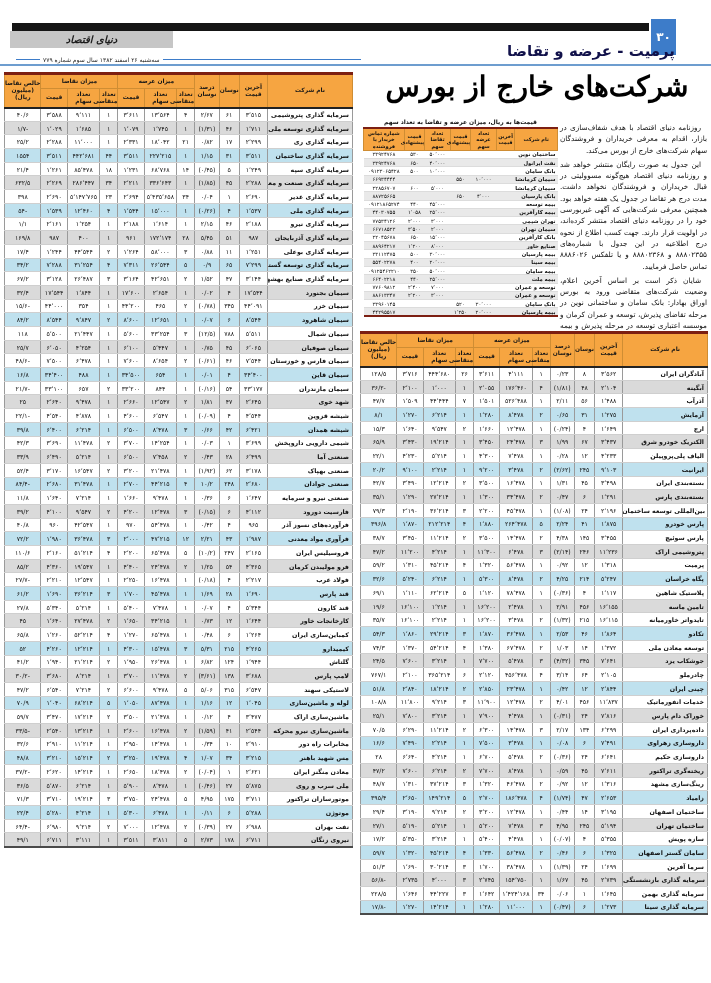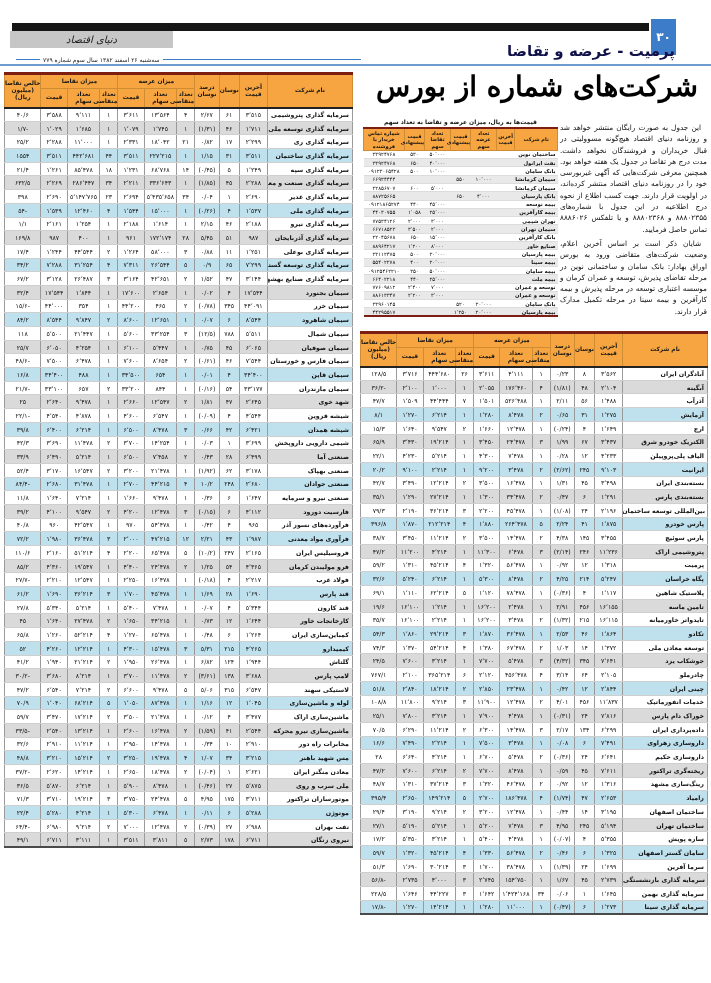--- a/index.html
+++ b/index.html
@@ -6,21 +6,21 @@
   body{
     position:relative;width:711px;height:983px;background:#ffffff;
     font-family:"DejaVu Sans",sans-serif;direction:rtl;overflow:hidden;color:#111;
   }
   
   #black-bar{position:absolute;top:23px;left:12px;width:637px;height:8px;background:#151515}
   #page-badge{position:absolute;top:19px;left:651px;width:25px;height:36px;background:#3d7cc9;
     color:#fff;font-weight:bold;font-size:12px;display:flex;align-items:center;justify-content:center}
   #logo-bar{position:absolute;top:31px;left:10px;width:163px;height:17px;background:#c6c6c6;
     display:flex;align-items:center;justify-content:center}
-  #logo-bar .logo-text{font-size:10px;font-weight:normal;font-style:italic;color:#1c1c1c}
+  #logo-bar .logo-text{font-size:10px;font-weight:bold;font-style:italic;color:#1c1c1c}
   #section-title{position:absolute;top:42px;right:36px;font-size:15px;font-weight:bold;color:#11114a;letter-spacing:.5px}
   #blue-rule{position:absolute;top:64px;left:0;width:711px;height:2px;background:#6d9dcf}
   #date-line{position:absolute;top:56px;left:16px;width:345px;display:flex;align-items:center;gap:3px}
   #date-line .hline{flex:1;height:1px;background:#3d7cc9}
   #date-line .date-text{font-size:6px;color:#222;white-space:nowrap}
   #main-title{position:absolute;top:70px;left:370px;width:334px;text-align:center;
     font-size:28px;font-weight:bold;color:#000;font-family:"DejaVu Serif",serif}
   
   #article{position:absolute;top:122px;left:560px;width:147px;font-size:7.3px;line-height:1.55;
     text-align:justify;color:#111}
@@ -66,23 +66,24 @@
 <div id="logo-bar">
   <span class="logo-text">دنیای اقتصاد</span>
 </div>
 <div id="section-title">پرمیت - عرضه و تقاضا</div>
 <div id="date-line">
   <span class="hline"></span>
   <span class="date-text">سه‌شنبه ۲۶ اسفند ۱۳۸۲  سال سوم  شماره ۷۷۹</span>
   <span class="hline" style="max-width:24px"></span>
 </div>
 <div id="blue-rule"></div>
-<div id="main-title">شرکت‌های شماره از بورس</div>
+<div id="main-title">شرکت‌های خارج از بورس</div>
 
 <div id="article">
+  <p>روزنامه دنیای اقتصاد با هدف شفاف‌سازی در بازار، اقدام به معرفی خریداران و فروشندگان سهام شرکت‌های خارج از بورس می‌کند.</p>
   <p>این جدول به صورت رایگان منتشر خواهد شد و روزنامه دنیای اقتصاد هیچ‌گونه مسوولیتی در قبال خریداران و فروشندگان نخواهد داشت. مدت درج هر تقاضا در جدول یک هفته خواهد بود. همچنین معرفی شرکت‌هایی که آگهی غیربورسی خود را در روزنامه دنیای اقتصاد منتشر کرده‌اند، در اولویت قرار دارند. جهت کسب اطلاع از نحوه درج اطلاعیه در این جدول با شماره‌های ۸۸۸۰۲۳۵۵ و ۸۸۸۰۲۳۶۸ و یا تلفکس ۸۸۸۶۰۲۶ تماس حاصل فرمایید.</p>
   <p>شایان ذکر است بر اساس آخرین اعلام، وضعیت شرکت‌های متقاضی ورود به بورس اوراق بهادار: بانک سامان و ساختمانی نوین در مرحله تقاضای پذیرش، توسعه و عمران کرمان و موسسه اعتباری توسعه در مرحله پذیرش و بیمه کارآفرین و بیمه سینا در مرحله تکمیل مدارک قرار دارند.</p>
 </div>
 
 <div id="otc-box">
   <div id="otc-note">قیمت‌ها به ریال، میزان عرضه و تقاضا به تعداد سهم</div>
   <table class="otc">
     <colgroup>
       <col style="width:40px">
         <col style="width:17px">

